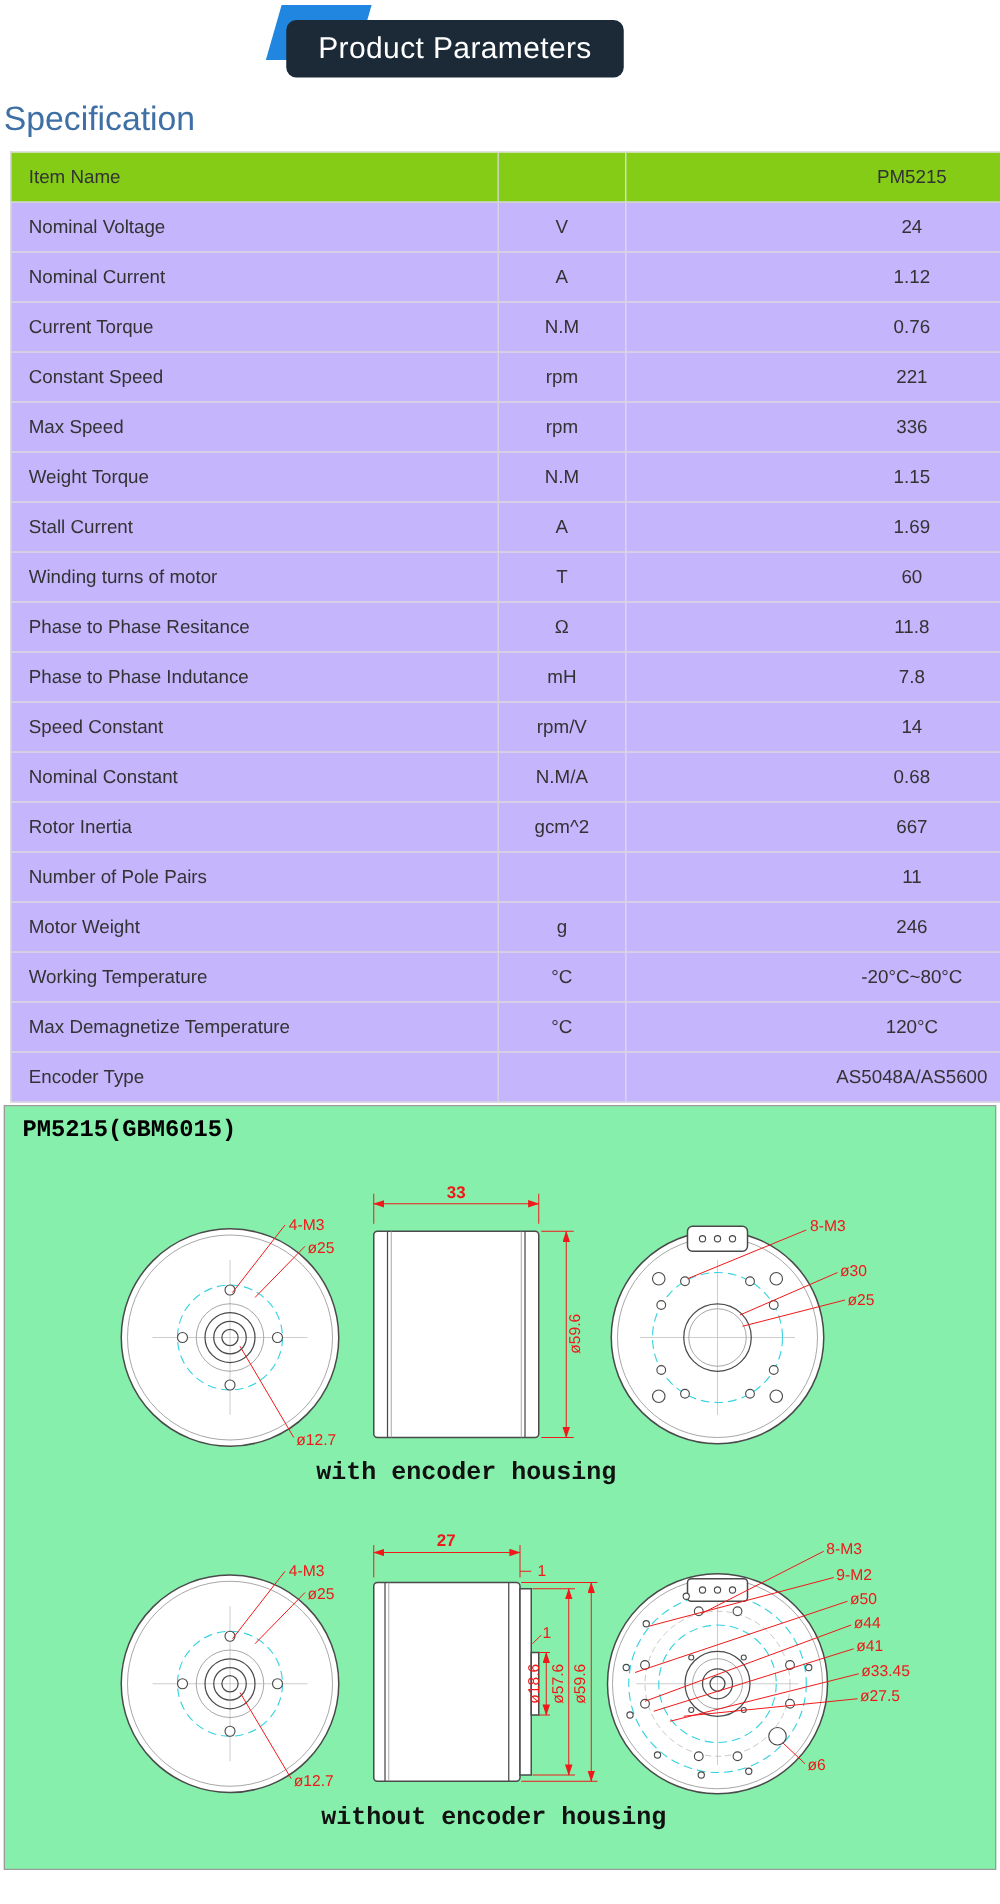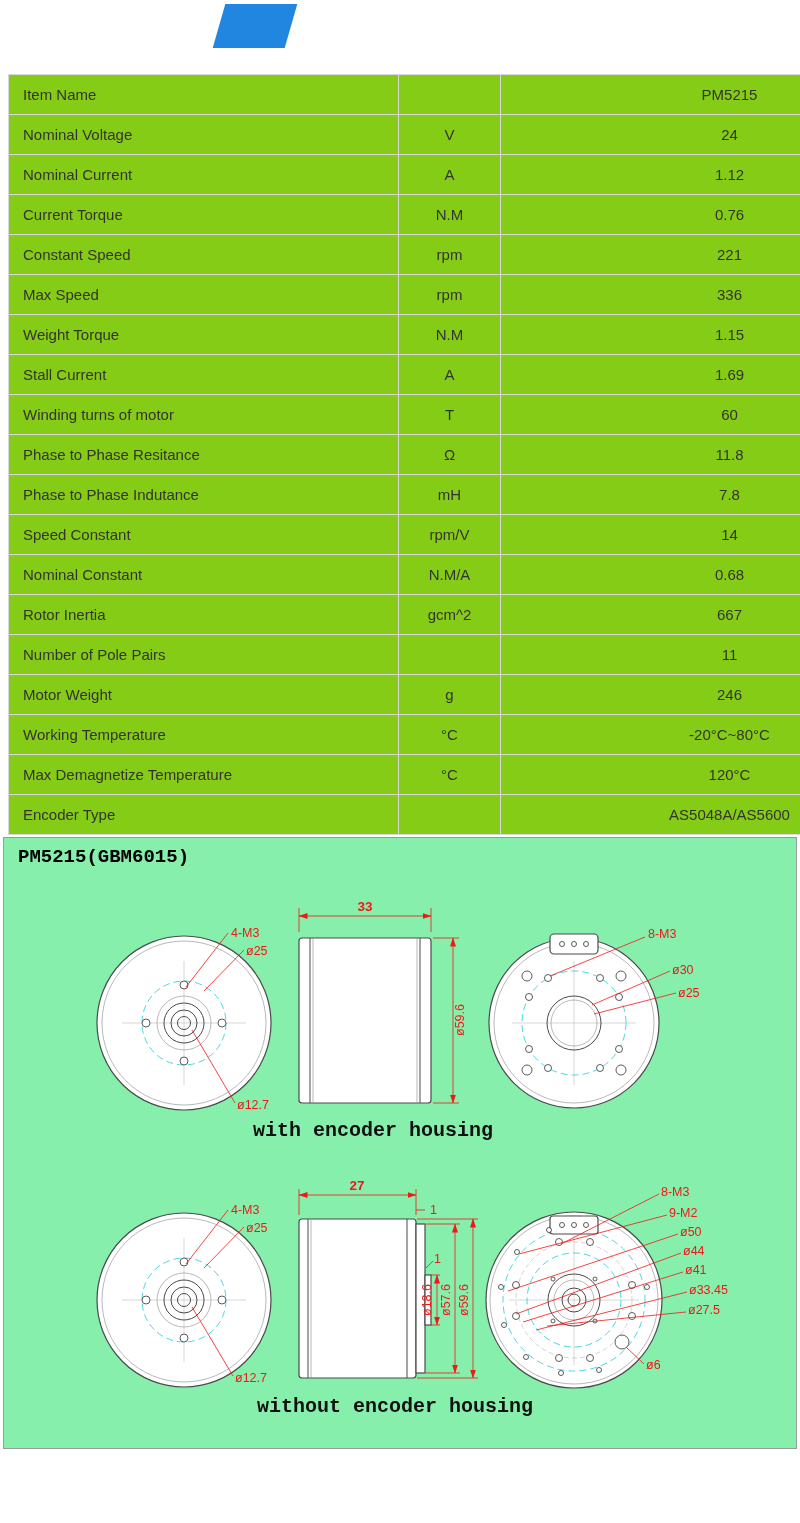--- a/index.html
+++ b/index.html
@@ -24,21 +24,21 @@
   .section-title {
     color:#3e6fa5; font-size:27px; font-weight:400;
     padding:6px 0 10px 3px;
   }
   
   .spec-table {
     border-collapse:collapse; width:950px; margin-left:8px; table-layout:fixed;
   }
   .spec-table th, .spec-table td {
     border:1px solid #d8d8d8; height:40px; font-size:15px; font-weight:400;
-    color:#333; padding:0 14px; vertical-align:middle; background:#84cc16;
+    color:#333; padding:0 14px; vertical-align:middle; background:#c4b5fd;
   }
   .spec-table thead th { background:#84cc16; }
   .c1 { width:390px; text-align:left; }
   .c2 { width:102px; text-align:center; }
   .c3 { width:458px; text-align:center; }
   
   .drawing-box {
     position:relative; margin:2px 3px 0 3px; height:612px;
     border:1px solid #9a9a9a; background:#86efac;
   }
@@ -61,22 +61,26 @@
   .rtb { fill:#f01818; font-size:13.5px; font-weight:bold; font-family:"Liberation Sans",sans-serif; }
   .cap { fill:#111; font-size:20px; font-weight:bold; font-family:"Liberation Mono",monospace; }
 </style>
 </head>
 <body>
 
 <div class="page">
 
   <header class="banner-row">
     <div class="banner-accent"></div>
+    <div class="banner-pill">
+      <span>Product Parameters</span>
+    </div>
   </header>
 
+  <h2 class="section-title">Specification</h2>
 
   <table class="spec-table">
     <thead>
       <tr>
         <th class="c1">Item Name</th>
         <th class="c2"></th>
         <th class="c3">PM5215</th>
       </tr>
     </thead>
     <tbody>

